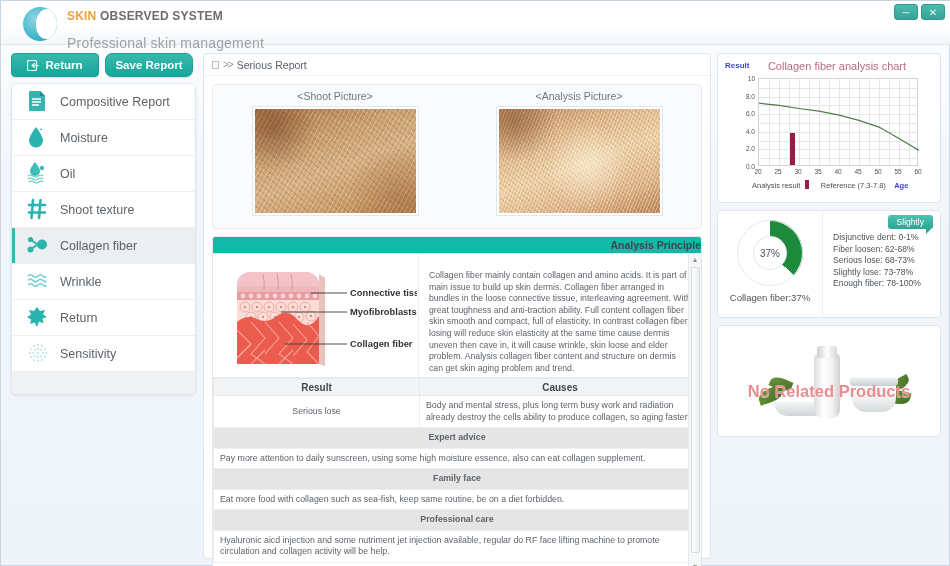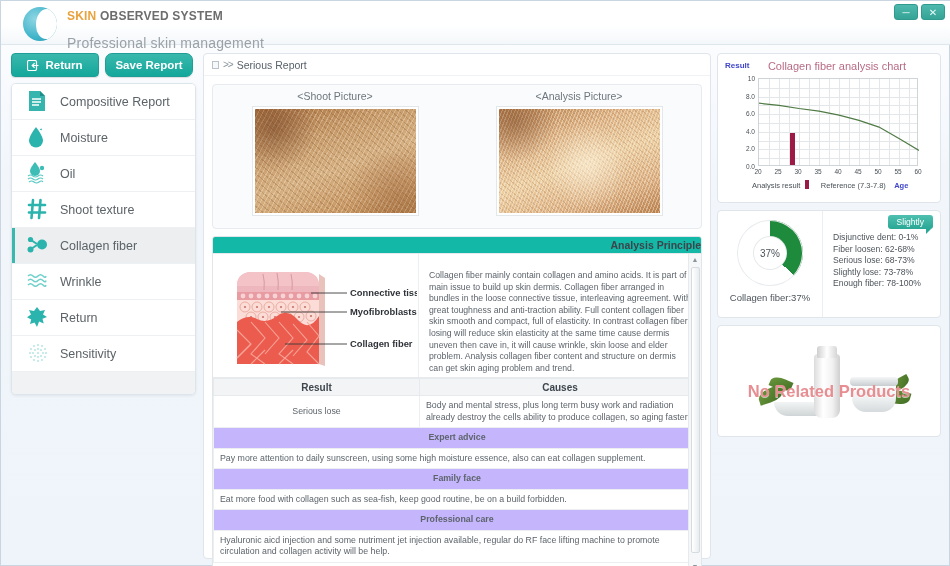--- a/index.html
+++ b/index.html
@@ -134,21 +134,21 @@
   .tbl th {
     background:#f2f4f6; font-size:10px; color:#3f464d; font-weight:bold;
     height:17px; border:1px solid #e6eaed; text-align:center;
   }
   .tbl td {
     font-size:8.8px; color:#5d646b; border:1px solid #eceff1; padding:4px 6px;
     vertical-align:middle; line-height:11.5px;
   }
   .td-center { text-align:center; }
   .full-head {
-    background:#c4b5fd; font-size:10px; color:#3f464d; font-weight:bold;
+    background:#e5e5e5; font-size:10px; color:#3f464d; font-weight:bold;
     height:17px; text-align:center; border:1px solid #e6eaed;
   }
   .scrollbar {
     position:absolute; right:0; top:17px; bottom:0; width:13px;
     background:#f6f7f8; border-left:1px solid #e6eaed;
   }
   .sb-arrow { height:12px; text-align:center; font-size:7px; color:#8c949c; line-height:12px; }
   .sb-arrow.bot { position:absolute; bottom:0; left:0; right:0; }
   .sb-thumb {
     position:absolute; top:13px; left:2px; width:9px; height:286px;
@@ -533,21 +533,21 @@
         <tr>
           <td class="full-head" colspan="2">Expert advice</td>
         </tr>
         <tr>
           <td colspan="2">Pay more attention to daily sunscreen, using some high moisture essence, also can eat collagen supplement.</td>
         </tr>
         <tr>
           <td class="full-head" colspan="2">Family face</td>
         </tr>
         <tr>
-          <td colspan="2">Eat more food with collagen such as sea-fish, keep good routine, be on a build forbidden.</td>
+          <td colspan="2">Eat more food with collagen such as sea-fish, keep same routine, be on a diet forbidden.</td>
         </tr>
         <tr>
           <td class="full-head" colspan="2">Professional care</td>
         </tr>
         <tr>
           <td colspan="2">Hyaluronic aicd injection and some nutriment jet injection available, regular do RF face lifting machine to promote circulation and collagen activity will be help.</td>
         </tr>
       </tbody>
         </table>
 

